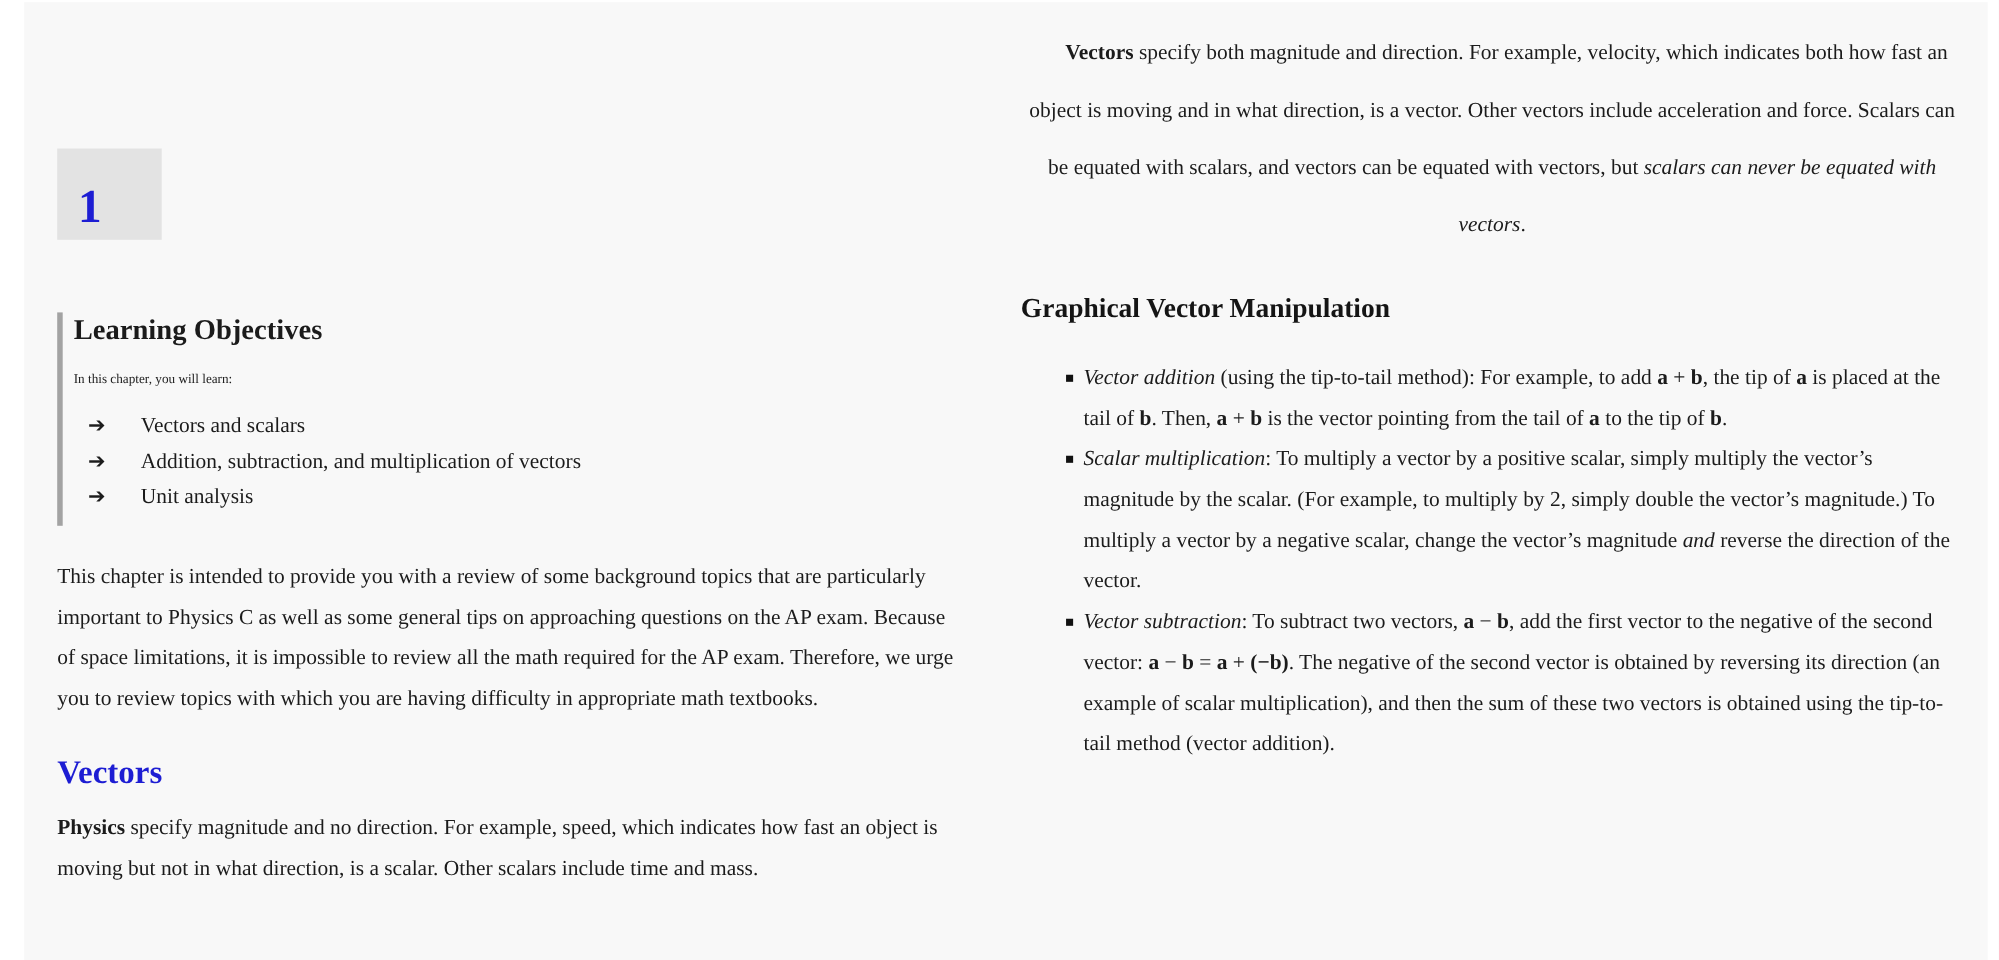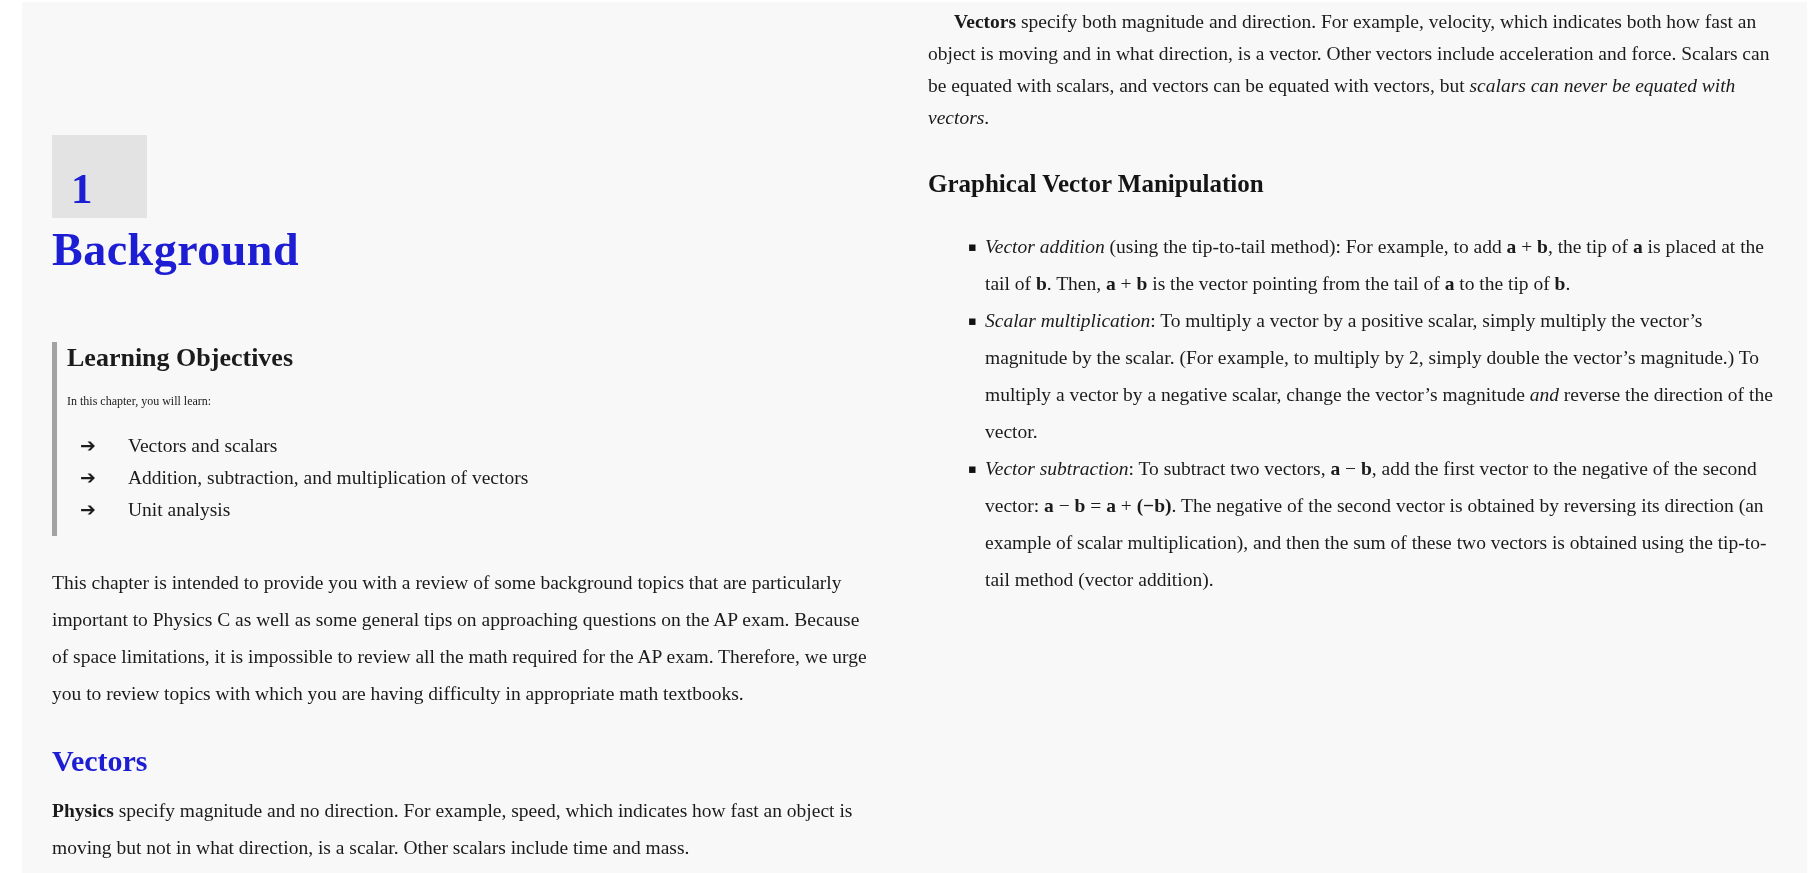--- a/index.html
+++ b/index.html
@@ -51,21 +51,21 @@
 
   
   .para{font-size:19.5px;line-height:37px;}
   .intro-para{margin-top:28px;}
   .section-heading{
     margin-top:32px;font-size:30px;font-weight:bold;color:var(--accent);line-height:1.1;
   }
   .scalars-para{margin-top:15px;}
 
   
-  .vectors-para{margin-top:4px;text-indent:26px;line-height:32px;}
+  .vectors-para{margin-top:21px;text-indent:26px;line-height:52px;text-align:center;}
   .sub-heading{
     margin-top:36px;font-size:25px;font-weight:bold;color:#151515;line-height:1.15;
   }
   .graphical-para{margin-top:17px;line-height:36px;}
   .bullet-list{
     margin:29px 0 0 0;padding:0;list-style:none;
   }
   .bullet-item{
     position:relative;padding-left:57px;font-size:19.5px;line-height:37px;
   }
@@ -81,21 +81,20 @@
 <body>
 
 <div class="page">
 
   <div class="col-left">
 
     <div class="number-box">
       <span class="chapter-number">1</span>
     </div>
 
-    <div class="chapter-title">Background</div>
 
     <div class="lo-block">
       <div class="lo-heading">Learning Objectives</div>
       <div class="lo-intro">In this chapter, you will learn:</div>
       <div class="lo-list">
         <div class="lo-item">
           <span class="arrow-icon">➔</span>
           <span>Vectors and scalars</span>
         </div>
         <div class="lo-item">

